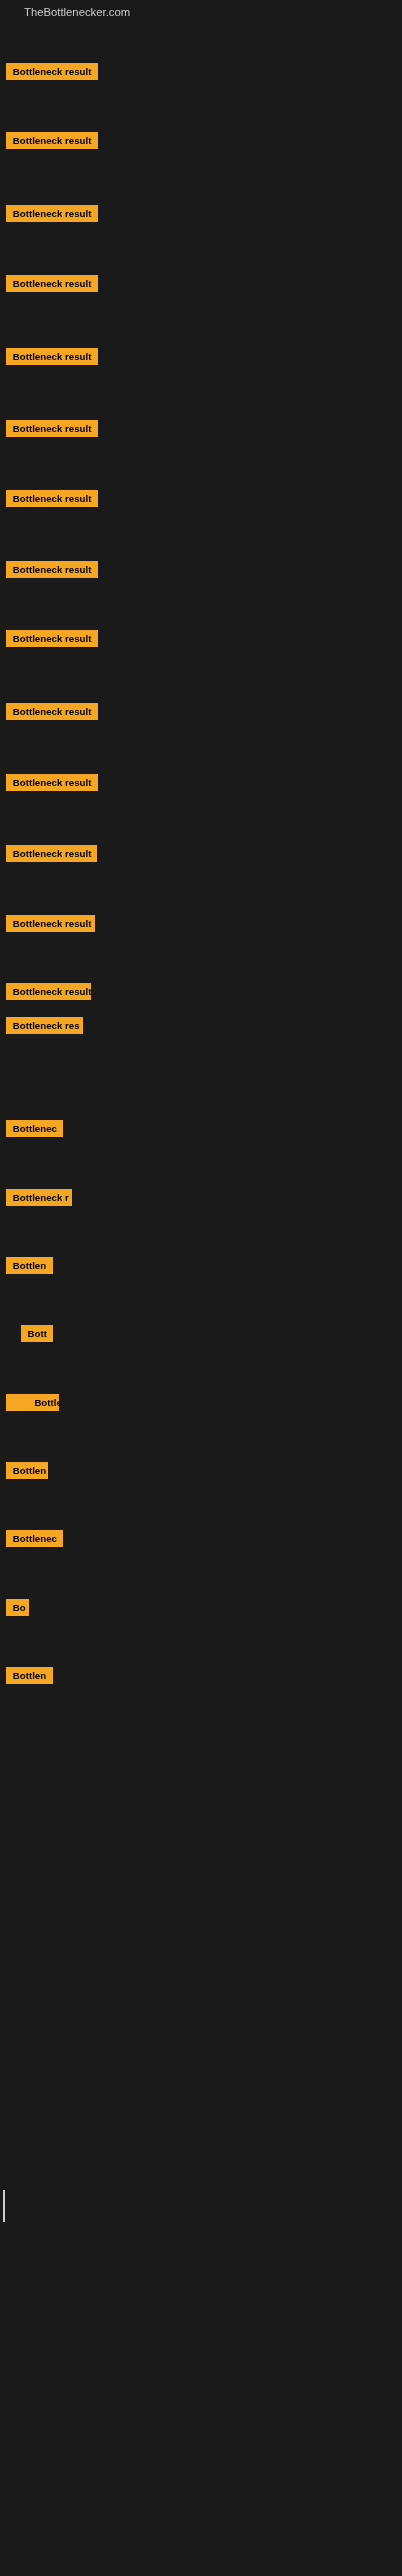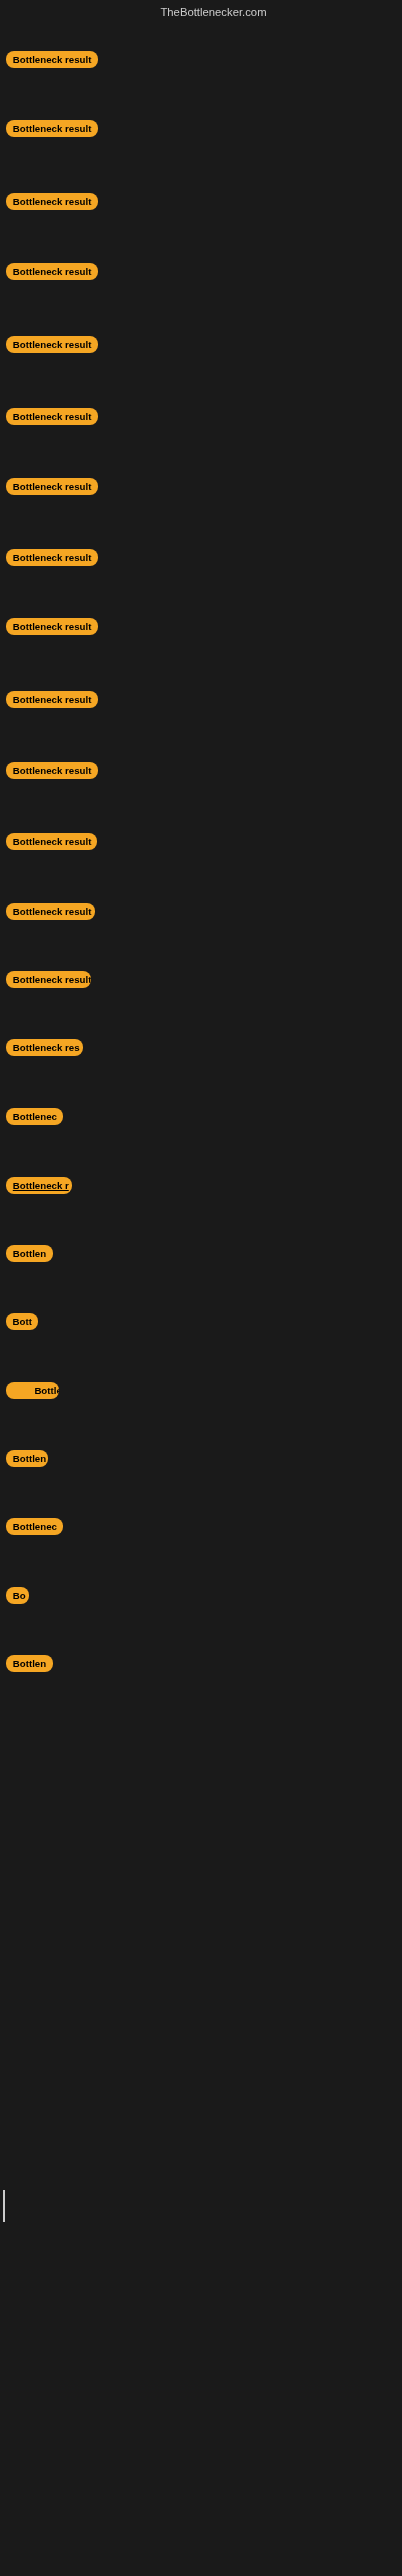--- a/index.html
+++ b/index.html
@@ -8,35 +8,36 @@
       box-sizing: border-box;
     }
     body {
       width: 403px;
       min-height: 2576px;
       background-color: #1a1a1a;
       font-family: Arial, sans-serif;
       position: relative;
     }
     .site-title {
-      text-align: center;
+      text-align: left;
       color: #cccccc;
       font-size: 11.3px;
       padding: 6.4px 0 3.2px 0;
       margin-left: 24px;
     }
     .bottleneck-badge {
       background-color: #f5a623;
       color: #000000;
       font-size: 9.7px;
       font-weight: bold;
       padding: 3.2px 6.4px;
-      border-radius: 8px;
+      border-radius: 0;
       white-space: nowrap;
       overflow: hidden;
+      margin-top: 12px;
     }
     .row-wrapper {
       padding: 4.8px 3.2px;
       display: flex;
       align-items: center;
     }
   </style>
 </head>
 <body>
 
@@ -80,33 +81,33 @@
     </div>
     <div class="row-wrapper" style="position: absolute; top: 828px; left: 3.2px;">
       <span class="bottleneck-badge" style="max-width: 91px;">Bottleneck result</span>
     </div>
     <div class="row-wrapper" style="position: absolute; top: 898px; left: 3.2px;">
       <span class="bottleneck-badge" style="max-width: 89px;">Bottleneck result</span>
     </div>
     <div class="row-wrapper" style="position: absolute; top: 966px; left: 3.2px;">
       <span class="bottleneck-badge" style="max-width: 85px;">Bottleneck result</span>
     </div>
-    <div class="row-wrapper" style="position: absolute; top: 1034px; left: 3.2px; justify-content: flex-end;">
+    <div class="row-wrapper" style="position: absolute; top: 1000px; left: 3.2px; justify-content: flex-end;">
       <span class="bottleneck-badge" style="max-width: 77px;">Bottleneck res</span>
     </div>
     <div class="row-wrapper" style="position: absolute; top: 1103px; left: 3.2px;">
       <span class="bottleneck-badge" style="max-width: 60px;">Bottlenec</span>
     </div>
-    <div class="row-wrapper" style="position: absolute; top: 1172px; left: 3.2px; text-decoration: underline;">
+    <div class="row-wrapper" style="position: absolute; top: 1172px; left: 3.2px;">
       <span class="bottleneck-badge" style="max-width: 66px;">Bottleneck r</span>
     </div>
     <div class="row-wrapper" style="position: absolute; top: 1240px; left: 3.2px;">
       <span class="bottleneck-badge" style="max-width: 50px;">Bottlen</span>
     </div>
-    <div class="row-wrapper" style="position: absolute; top: 1308px; left: 3px;">
+    <div class="row-wrapper" style="position: absolute; top: 1308px; left: 18px;">
       <span class="bottleneck-badge" style="max-width: 34px;">Bott</span>
     </div>
     <div class="row-wrapper" style="position: absolute; top: 1377px; left: 3.2px;">
       <span class="bottleneck-badge" style="max-width: 53px; padding-left: 28px;">Bottlene</span>
     </div>
     <div class="row-wrapper" style="position: absolute; top: 1445px; left: 3.2px;">
       <span class="bottleneck-badge" style="max-width: 42px;">Bottlen</span>
     </div>
     <div class="row-wrapper" style="position: absolute; top: 1513px; left: 3.2px;">
       <span class="bottleneck-badge" style="max-width: 58px;">Bottlenec</span>

